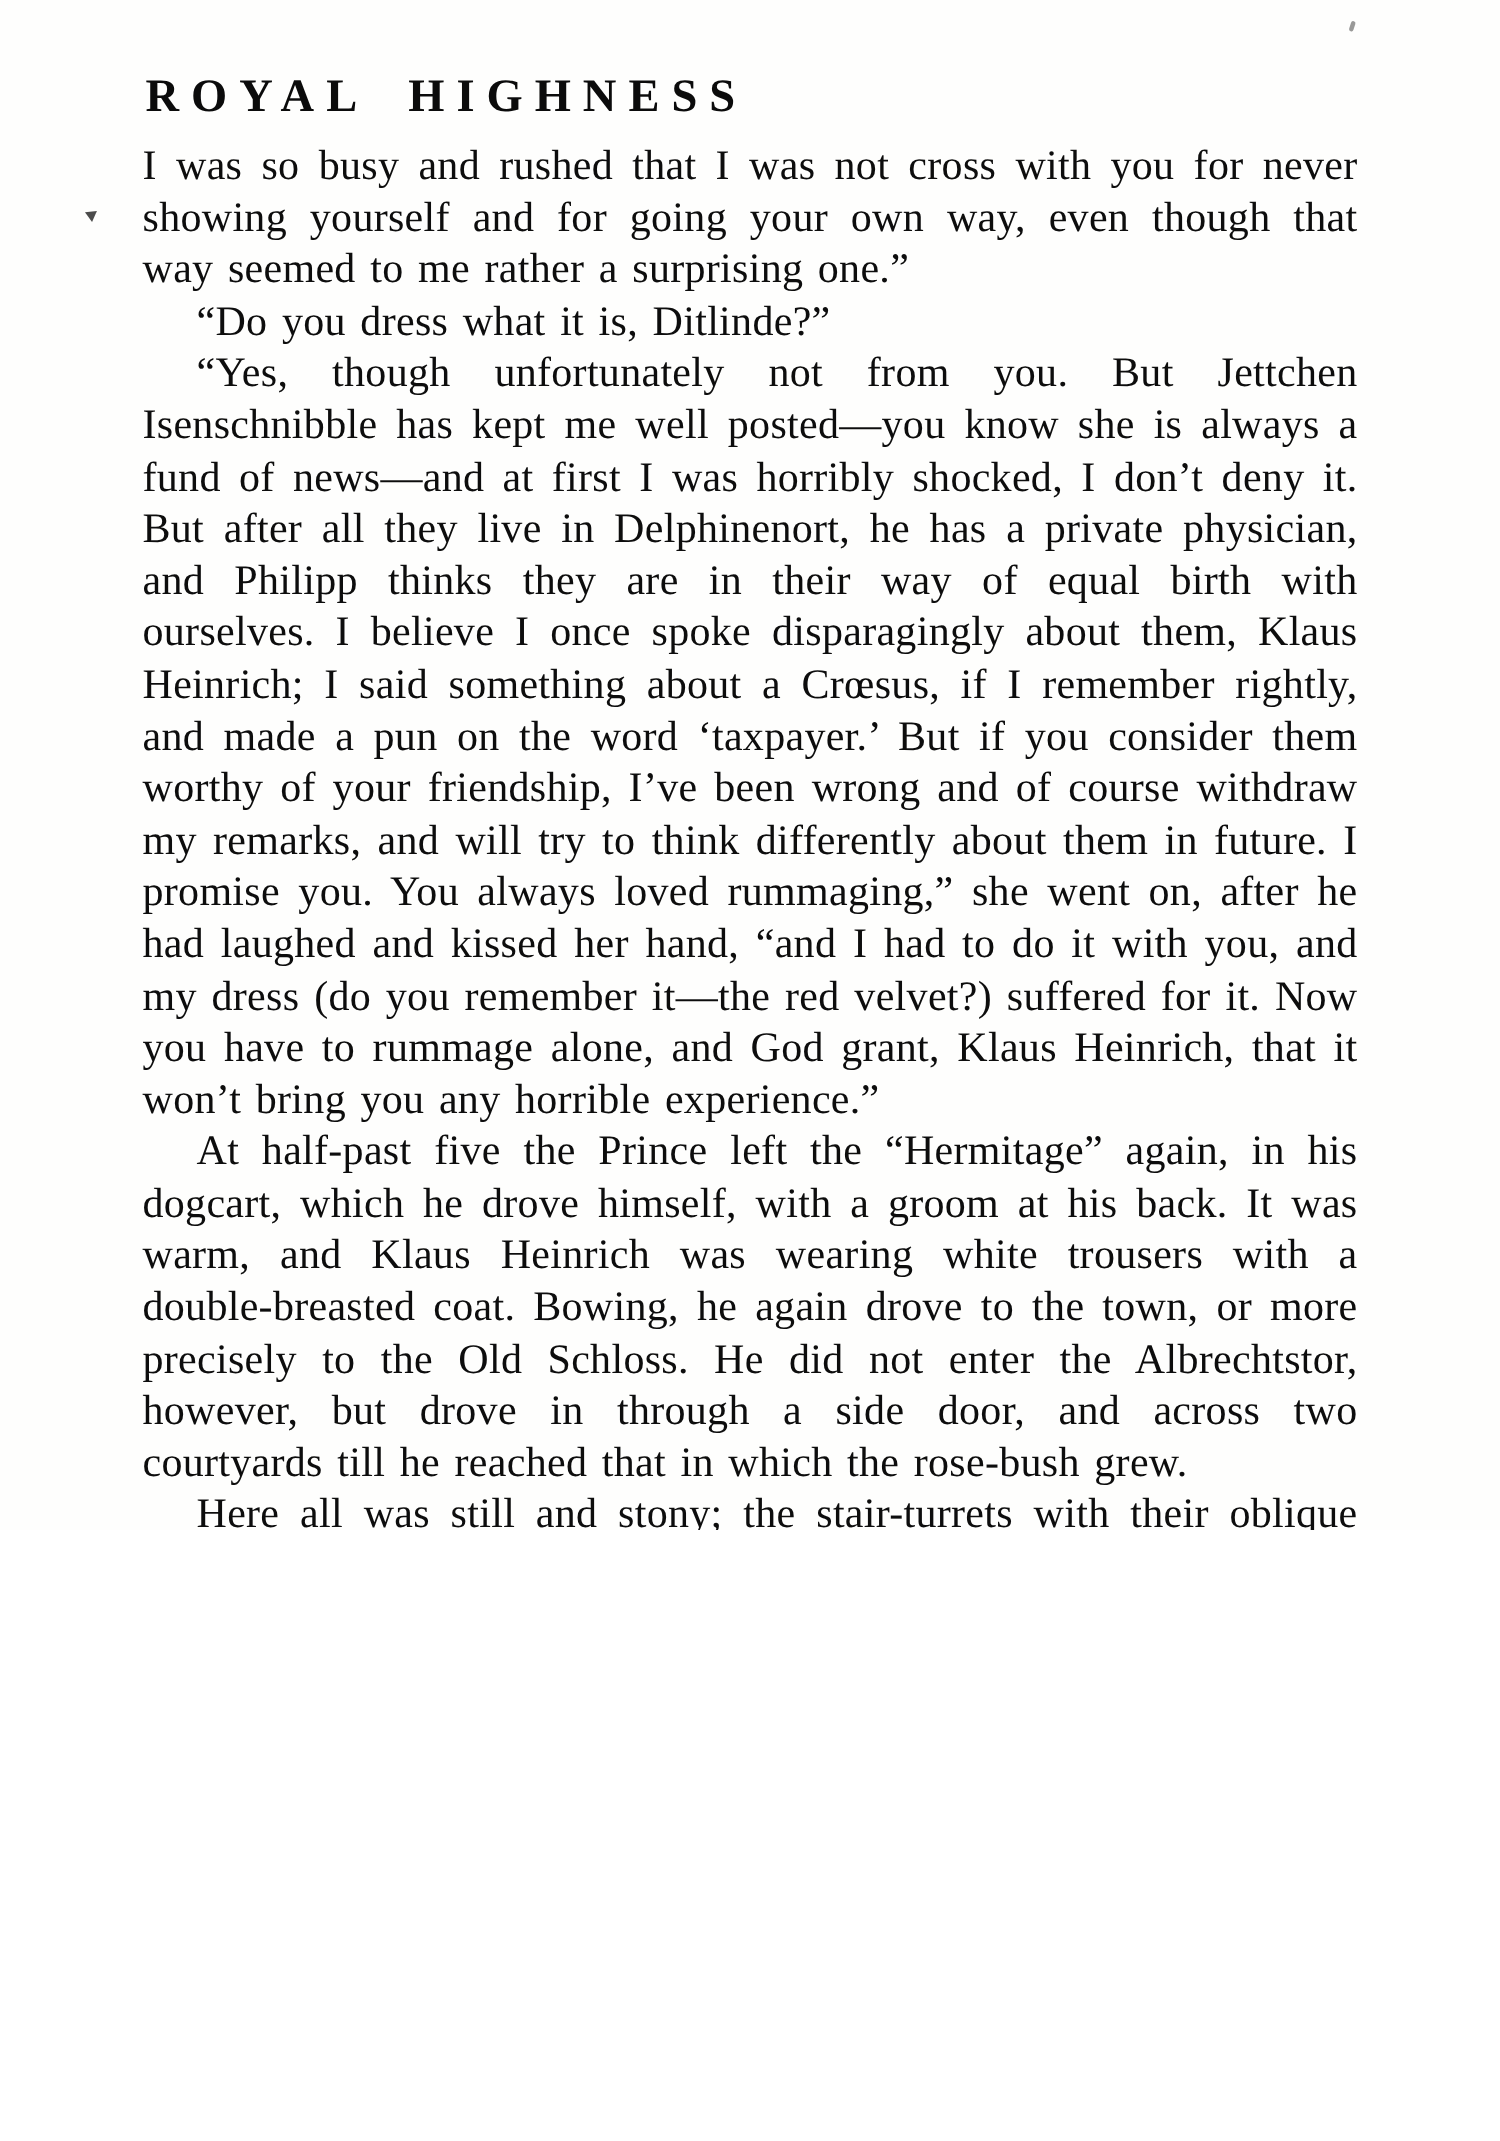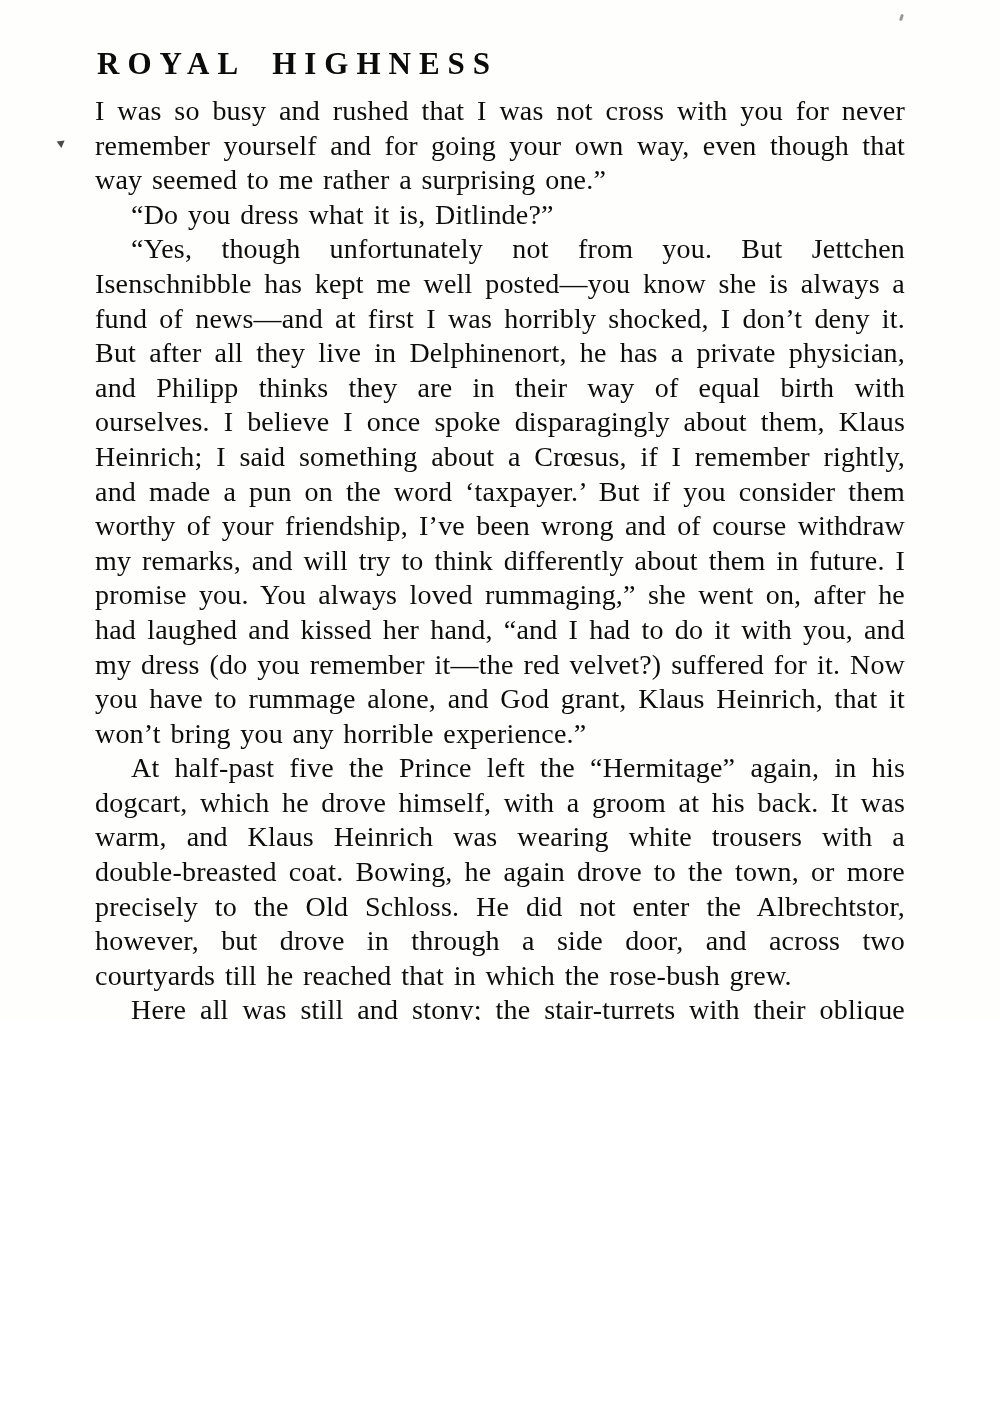--- a/index.html
+++ b/index.html
@@ -76,21 +76,21 @@
 <body>
 
 <div class="page">
 
   <span class="corner-speck"></span>
   <span class="margin-mark"></span>
 
   <h1 class="running-header">ROYAL HIGHNESS</h1>
 
   <div class="text-column">
-    <p class="para">I was so busy and rushed that I was not cross with you for never remember yourself and for going your own way, even though that way seemed to me rather a surprising one.”</p>
+    <p class="para">I was so busy and rushed that I was not cross with you for never showing yourself and for going your own way, even though that way seemed to me rather a surprising one.”</p>
     <p class="para indent">“Do you dress what it is, Ditlinde?”</p>
     <p class="para indent">“Yes, though unfortunately not from you.  But Jettchen Isenschnibble has kept me well posted—you know she is always a fund of news—and at first I was horribly shocked, I don’t deny it.  But after all they live in Delphinenort, he has a private physician, and Philipp thinks they are in their way of equal birth with ourselves.  I believe I once spoke disparagingly about them, Klaus Heinrich; I said something about a Crœsus, if I remember rightly, and made a pun on the word ‘taxpayer.’  But if you consider them worthy of your friendship, I’ve been wrong and of course withdraw my remarks, and will try to think differently about them in future.  I promise you.  You always loved rummaging,” she went on, after he had laughed and kissed her hand, “and I had to do it with you, and my dress (do you remember it—the red velvet?) suffered for it.  Now you have to rummage alone, and God grant, Klaus Heinrich, that it won’t bring you any horrible experience.”</p>
     <p class="para indent">At half-past five the Prince left the “Hermitage” again, in his dogcart, which he drove himself, with a groom at his back.  It was warm, and Klaus Heinrich was wearing white trousers with a double-breasted coat.  Bowing, he again drove to the town, or more precisely to the Old Schloss.  He did not enter the Albrechtstor, however, but drove in through a side door, and across two courtyards till he reached that in which the rose-bush grew.</p>
     <p class="para indent">Here all was still and stony; the stair-turrets with their oblique windows, forged-iron balustrades, and fine carvings towered in the corners; the many-styled building stood there in light and shadow, partly grey and weather-worn, partly</p>
 
     <div class="page-number">183</div>
   </div>
 
 </div>
 

